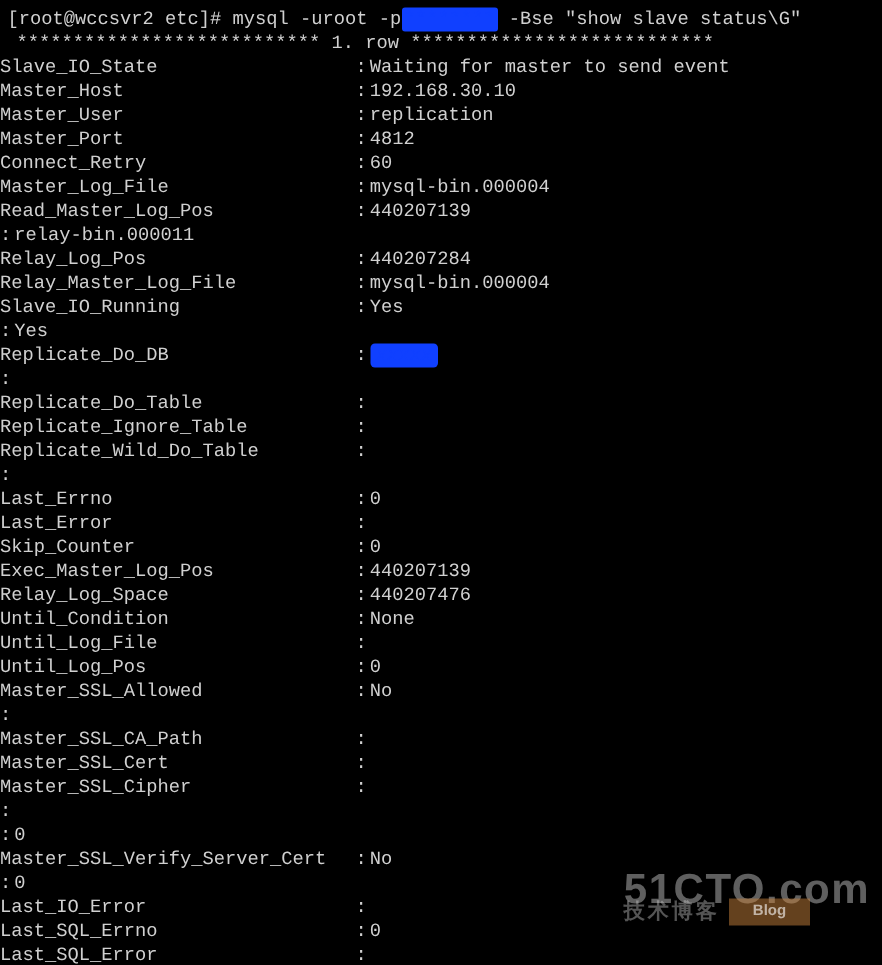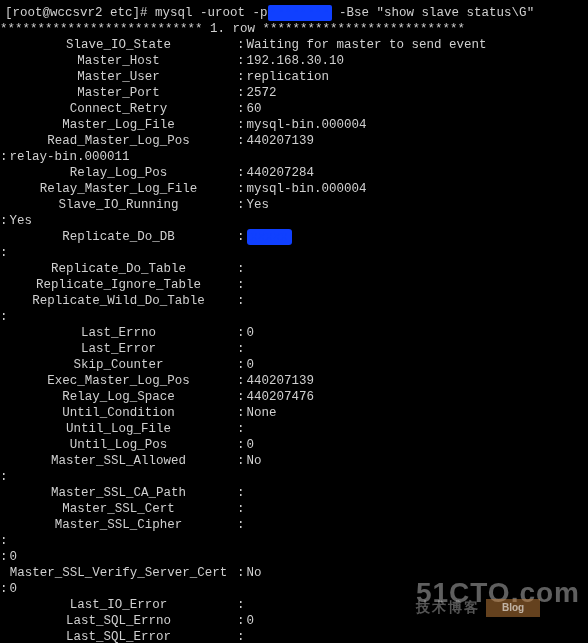--- a/index.html
+++ b/index.html
@@ -25,29 +25,29 @@
     }
     .redacted {
       display: inline-block;
       background: #1040ff;
       color: #1040ff;
       padding: 0 2px;
       border-radius: 2px;
     }
     .row-header {
       white-space: pre;
-      padding-left: 0;
+      padding-left: 11px;
     }
     .status-row {
       display: flex;
       align-items: baseline;
     }
     .status-key {
       width: 237px;
-      text-align: center;
+      text-align: left;
       padding-right: 0;
       white-space: nowrap;
     }
     .colon {
       padding: 0 2px 0 0;
     }
     .status-val {
       white-space: pre;
     }
     .redacted-val {
@@ -106,21 +106,21 @@
       <span class="status-val">192.168.30.10</span>
     </div>
     <div class="status-row">
       <span class="status-key">Master_User</span>
       <span class="colon">: </span>
       <span class="status-val">replication</span>
     </div>
     <div class="status-row">
       <span class="status-key">Master_Port</span>
       <span class="colon">: </span>
-      <span class="status-val">2572</span>
+      <span class="status-val">4812</span>
     </div>
     <div class="status-row">
       <span class="status-key">Connect_Retry</span>
       <span class="colon">: </span>
       <span class="status-val">60</span>
     </div>
     <div class="status-row">
       <span class="status-key">Master_Log_File</span>
       <span class="colon">: </span>
       <span class="status-val">mysql-bin.000004</span>

